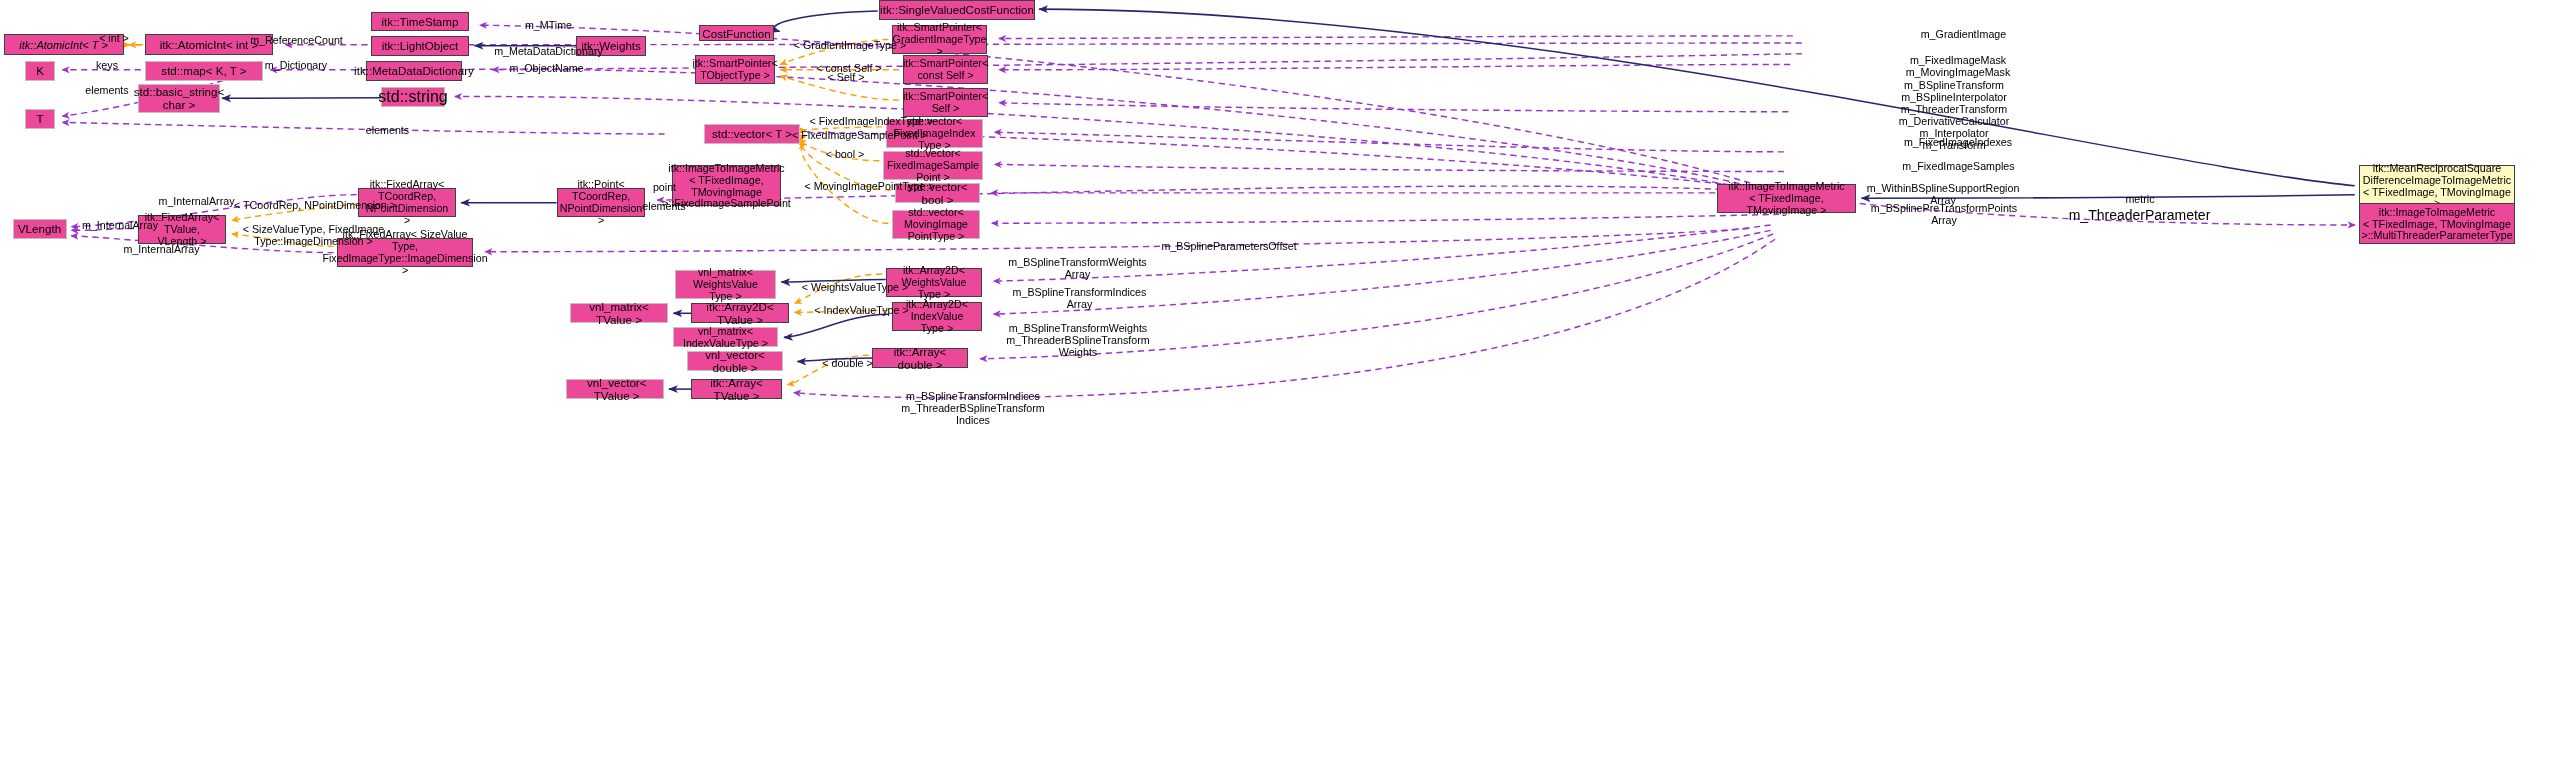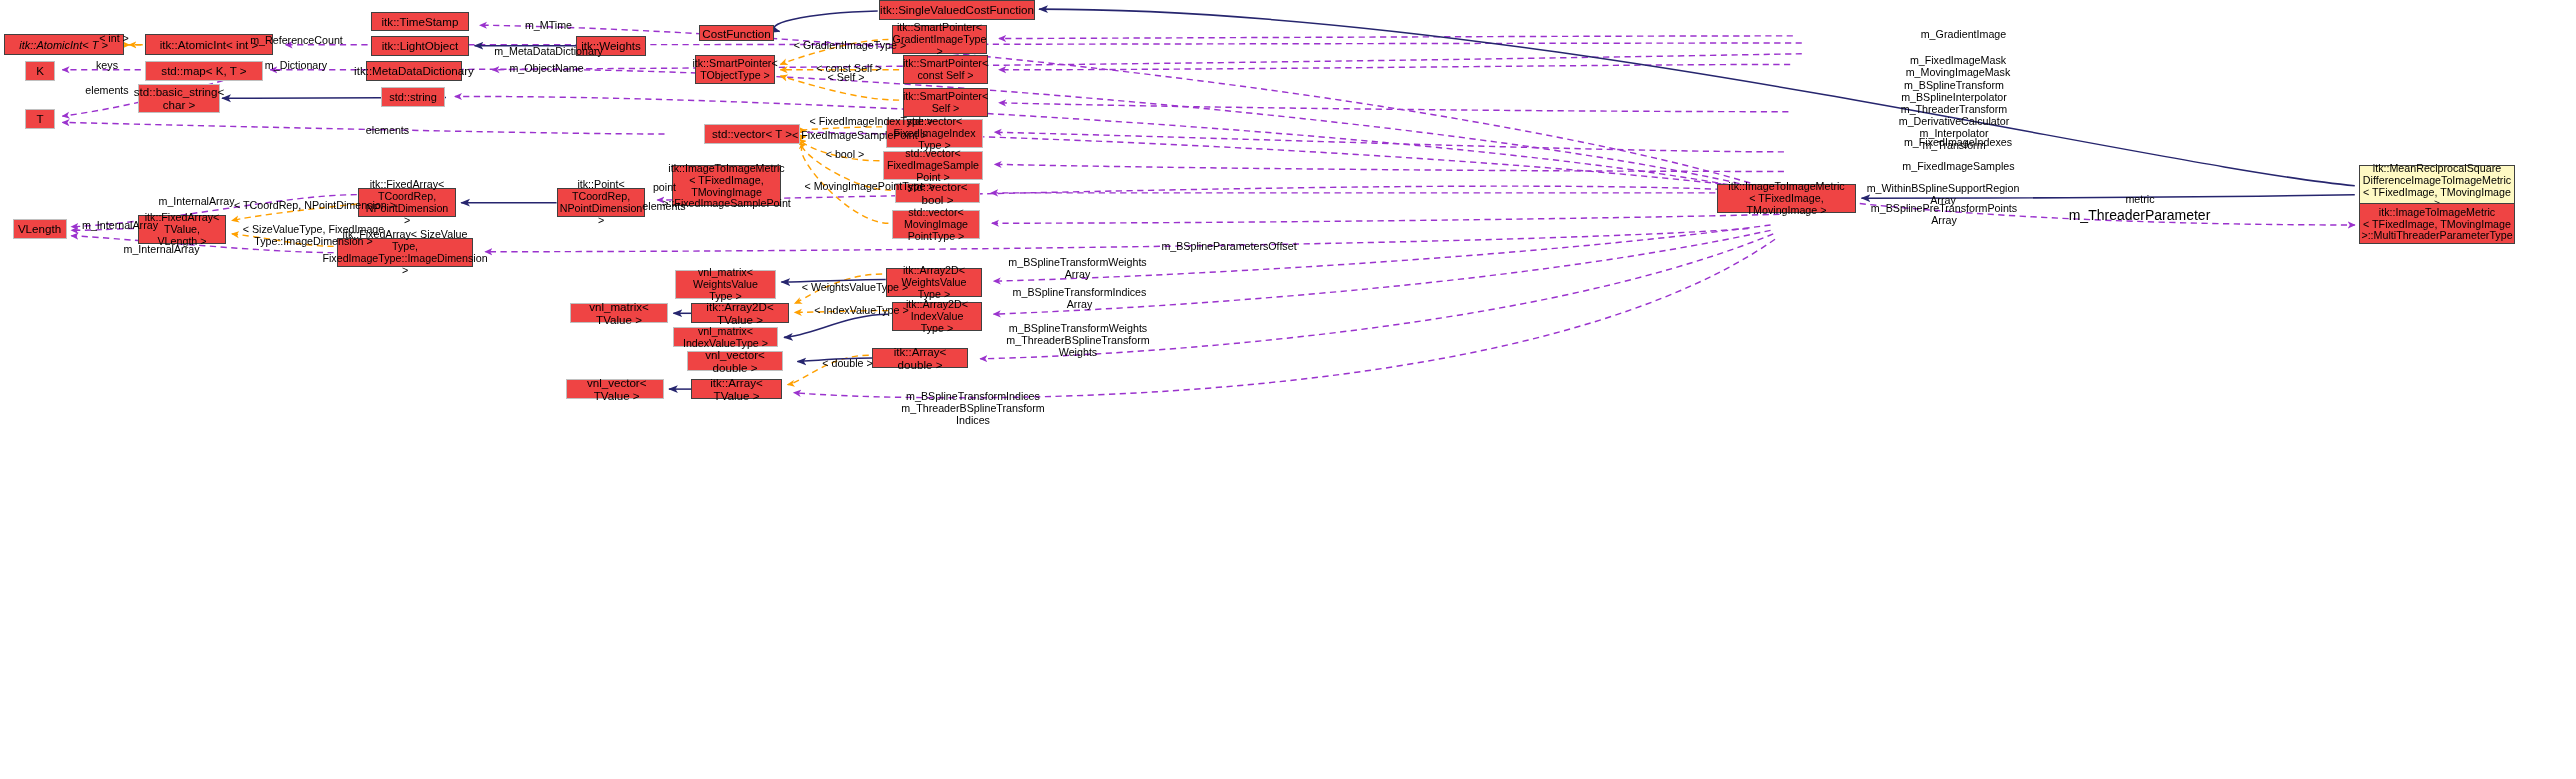--- a/index.html
+++ b/index.html
@@ -19,21 +19,21 @@
   svg.edges {
     position: absolute;
     left: 0; top: 0;
     width: 2576px;
     height: 780px;
     pointer-events: none;
   }
   .node {
     position: absolute;
     box-sizing: border-box;
-    background: #ef4444;
+    background: #ec4899;
     display: flex;
     align-items: center;
     justify-content: center;
     text-align: center;
     line-height: 1.12;
     color: #000000;
     white-space: pre-line;
     padding: 0.9px 3.6px;
   }
   
@@ -144,21 +144,21 @@
       <div class="node bold" style="left: 3.6px; top: 34px; width: 120px; height: 21.4px; font-size: 11px; font-style: italic;">itk::AtomicInt&lt; T &gt;</div>
       <div class="node bold" style="left: 145px; top: 34px; width: 128px; height: 21.4px; font-size: 11.6px;">itk::AtomicInt&lt; int &gt;</div>
       <div class="node light" style="left: 25px; top: 61px; width: 30px; height: 19.6px; font-size: 11.6px;">K</div>
       <div class="node light" style="left: 145px; top: 61px; width: 118px; height: 19.6px; font-size: 11.6px;">std::map&lt; K, T &gt;</div>
       <div class="node light" style="left: 25px; top: 109px; width: 30px; height: 19.6px; font-size: 11.6px;">T</div>
       <div class="node light" style="left: 138px; top: 84px; width: 82px; height: 28.5px; font-size: 11.6px;">std::basic_string&lt;
 char &gt;</div>
       <div class="node bold" style="left: 371px; top: 11.6px; width: 98px; height: 19.6px; font-size: 11.6px;">itk::TimeStamp</div>
       <div class="node bold" style="left: 371px; top: 36px; width: 98px; height: 19.6px; font-size: 11.6px;">itk::LightObject</div>
       <div class="node bold" style="left: 366px; top: 61px; width: 96px; height: 19.6px; font-size: 11.6px;">itk::MetaDataDictionary</div>
-      <div class="node light" style="left: 381px; top: 87px; width: 64px; height: 19.6px; font-size: 11px;">std::string</div>
+      <div class="node light" style="left: 381px; top: 87px; width: 64px; height: 19.6px; font-size: 16px;">std::string</div>
       <div class="node bold" style="left: 576px; top: 36px; width: 70px; height: 19.6px; font-size: 11.6px;">itk::Weights</div>
       <div class="node bold" style="left: 699px; top: 25px; width: 75px; height: 16px; font-size: 11.6px;">CostFunction</div>
       <div class="node bold" style="left: 879px; top: 0px; width: 156px; height: 19.6px; font-size: 11.6px;">itk::SingleValuedCostFunction</div>
       <div class="node bold" style="left: 892px; top: 25px; width: 95px; height: 28.5px; font-size: 10.7px;">itk::SmartPointer&lt;
 GradientImageType &gt;</div>
       <div class="node bold" style="left: 695px; top: 55px; width: 80px; height: 28.5px; font-size: 10.7px;">itk::SmartPointer&lt;
 TObjectType &gt;</div>
       <div class="node bold" style="left: 903px; top: 55px; width: 85px; height: 28.5px; font-size: 10.7px;">itk::SmartPointer&lt;
 const Self &gt;</div>
       <div class="node bold" style="left: 903px; top: 88px; width: 85px; height: 28.5px; font-size: 10.7px;">itk::SmartPointer&lt;

